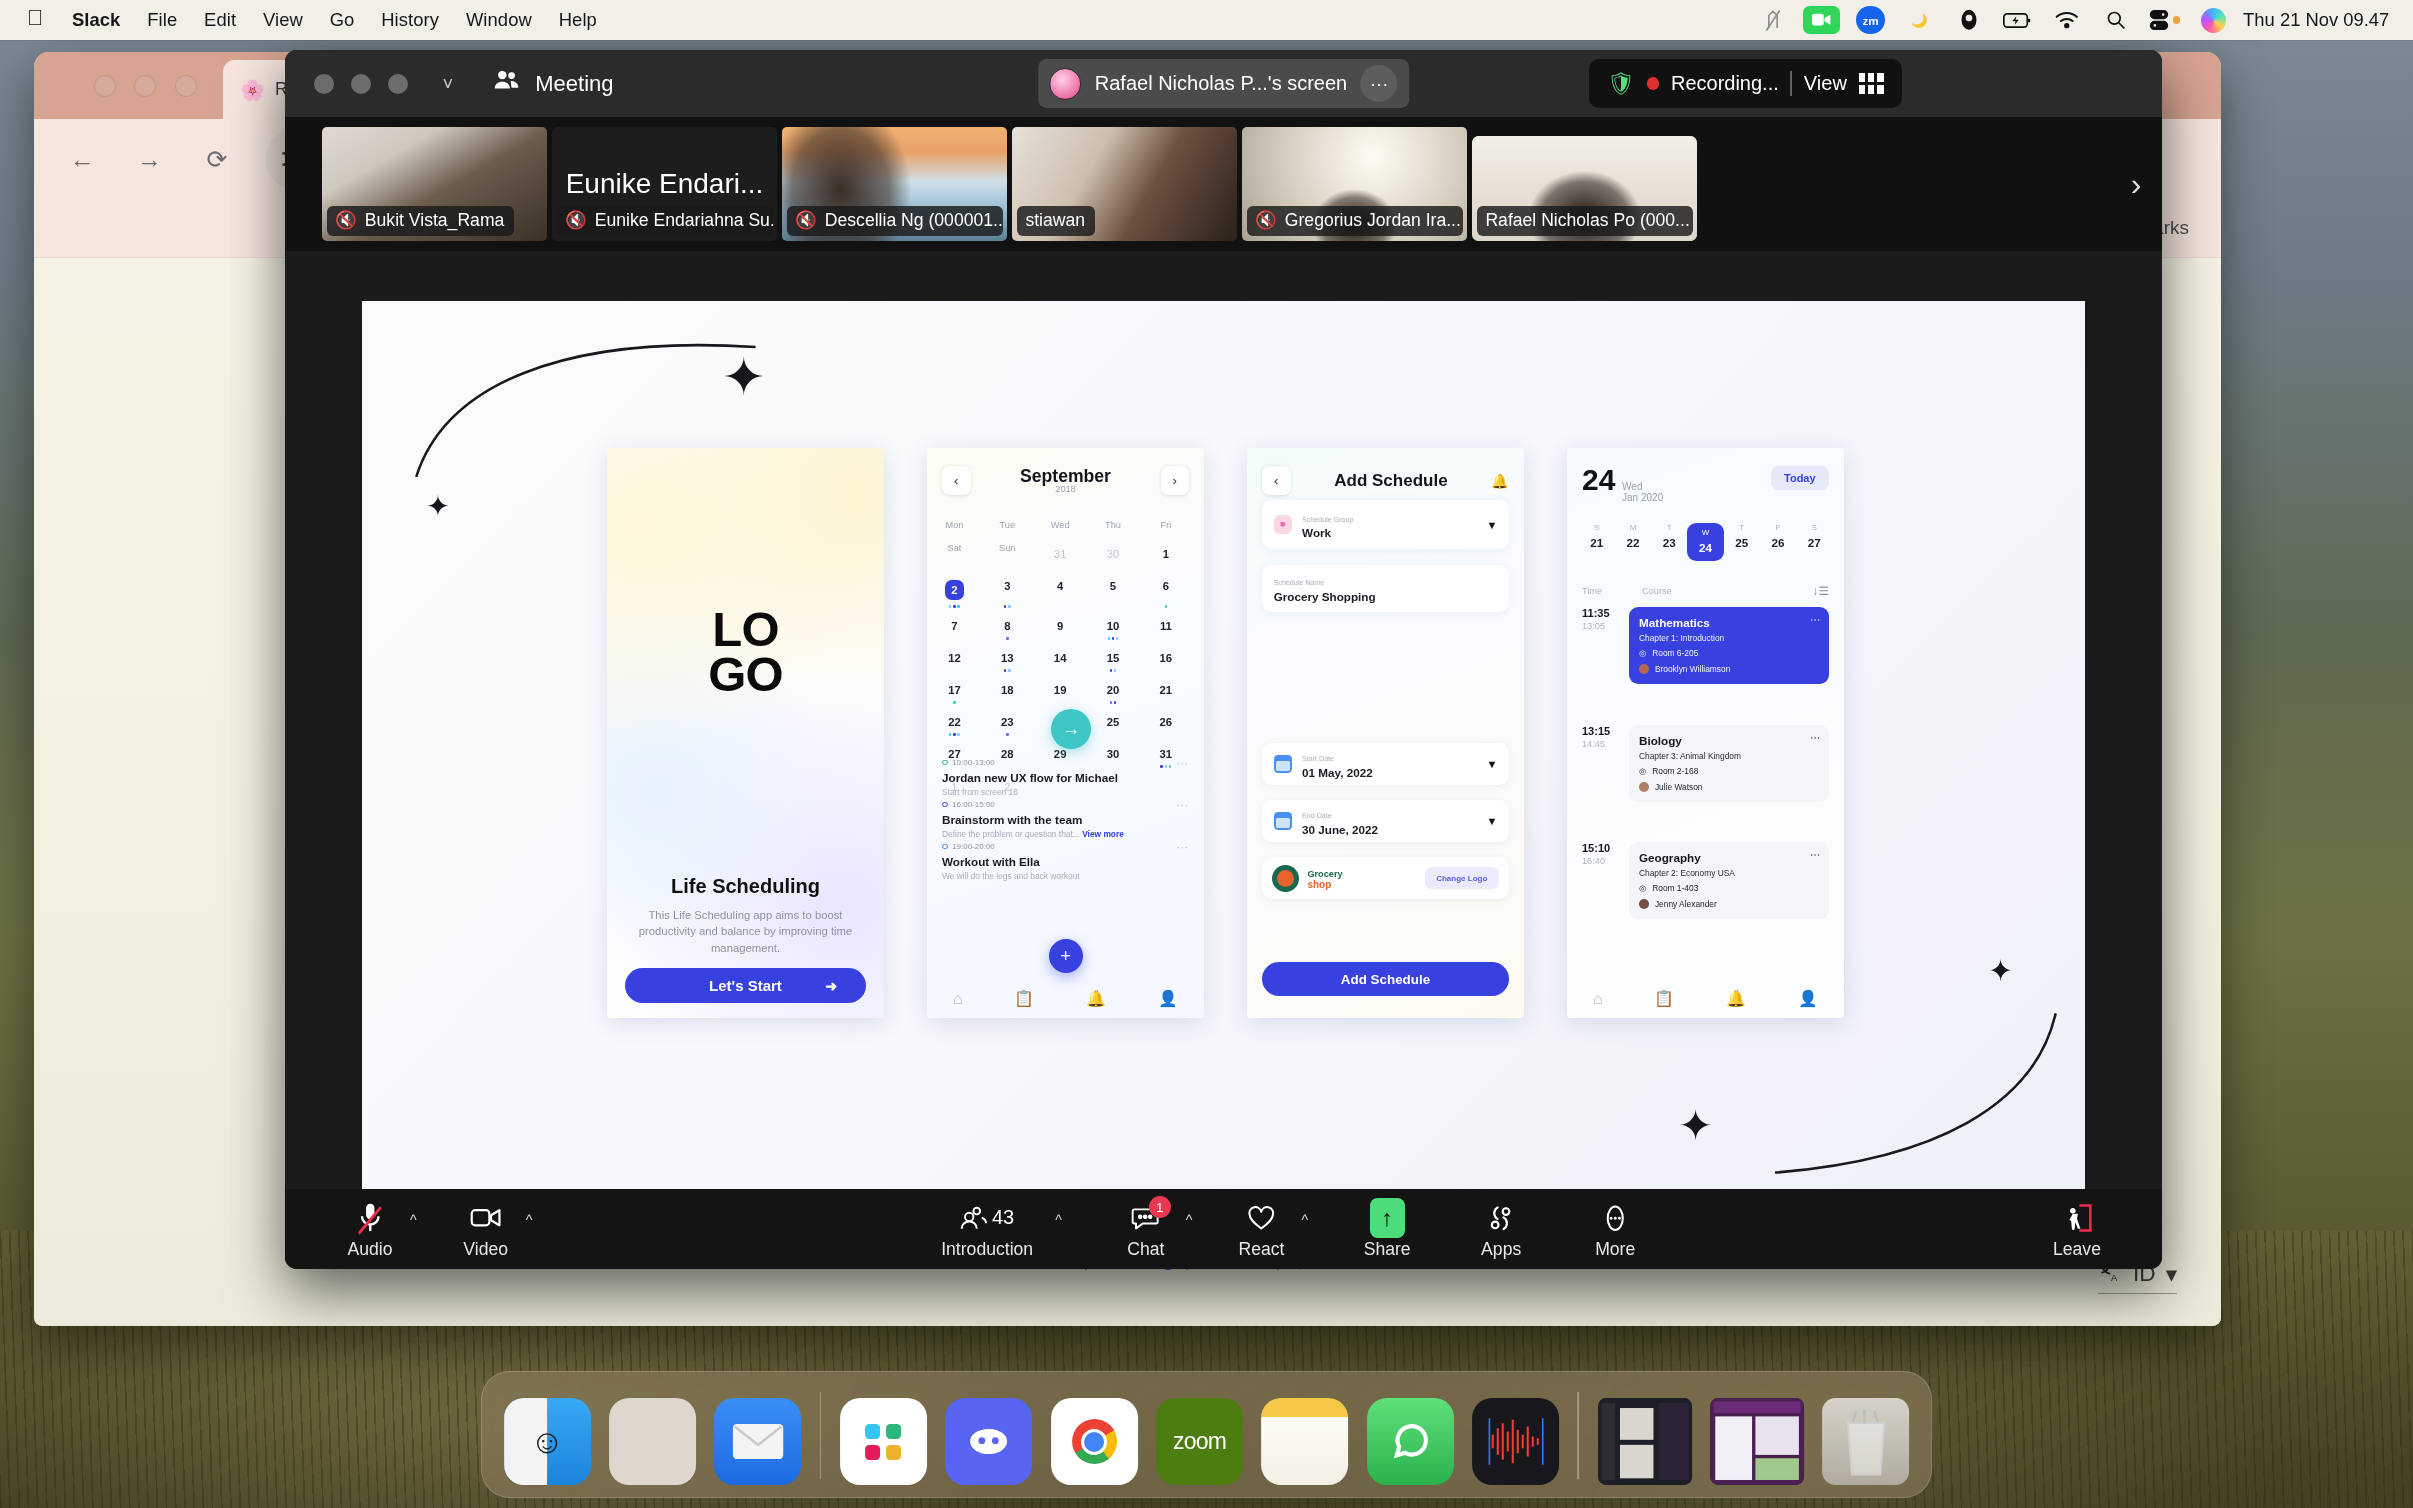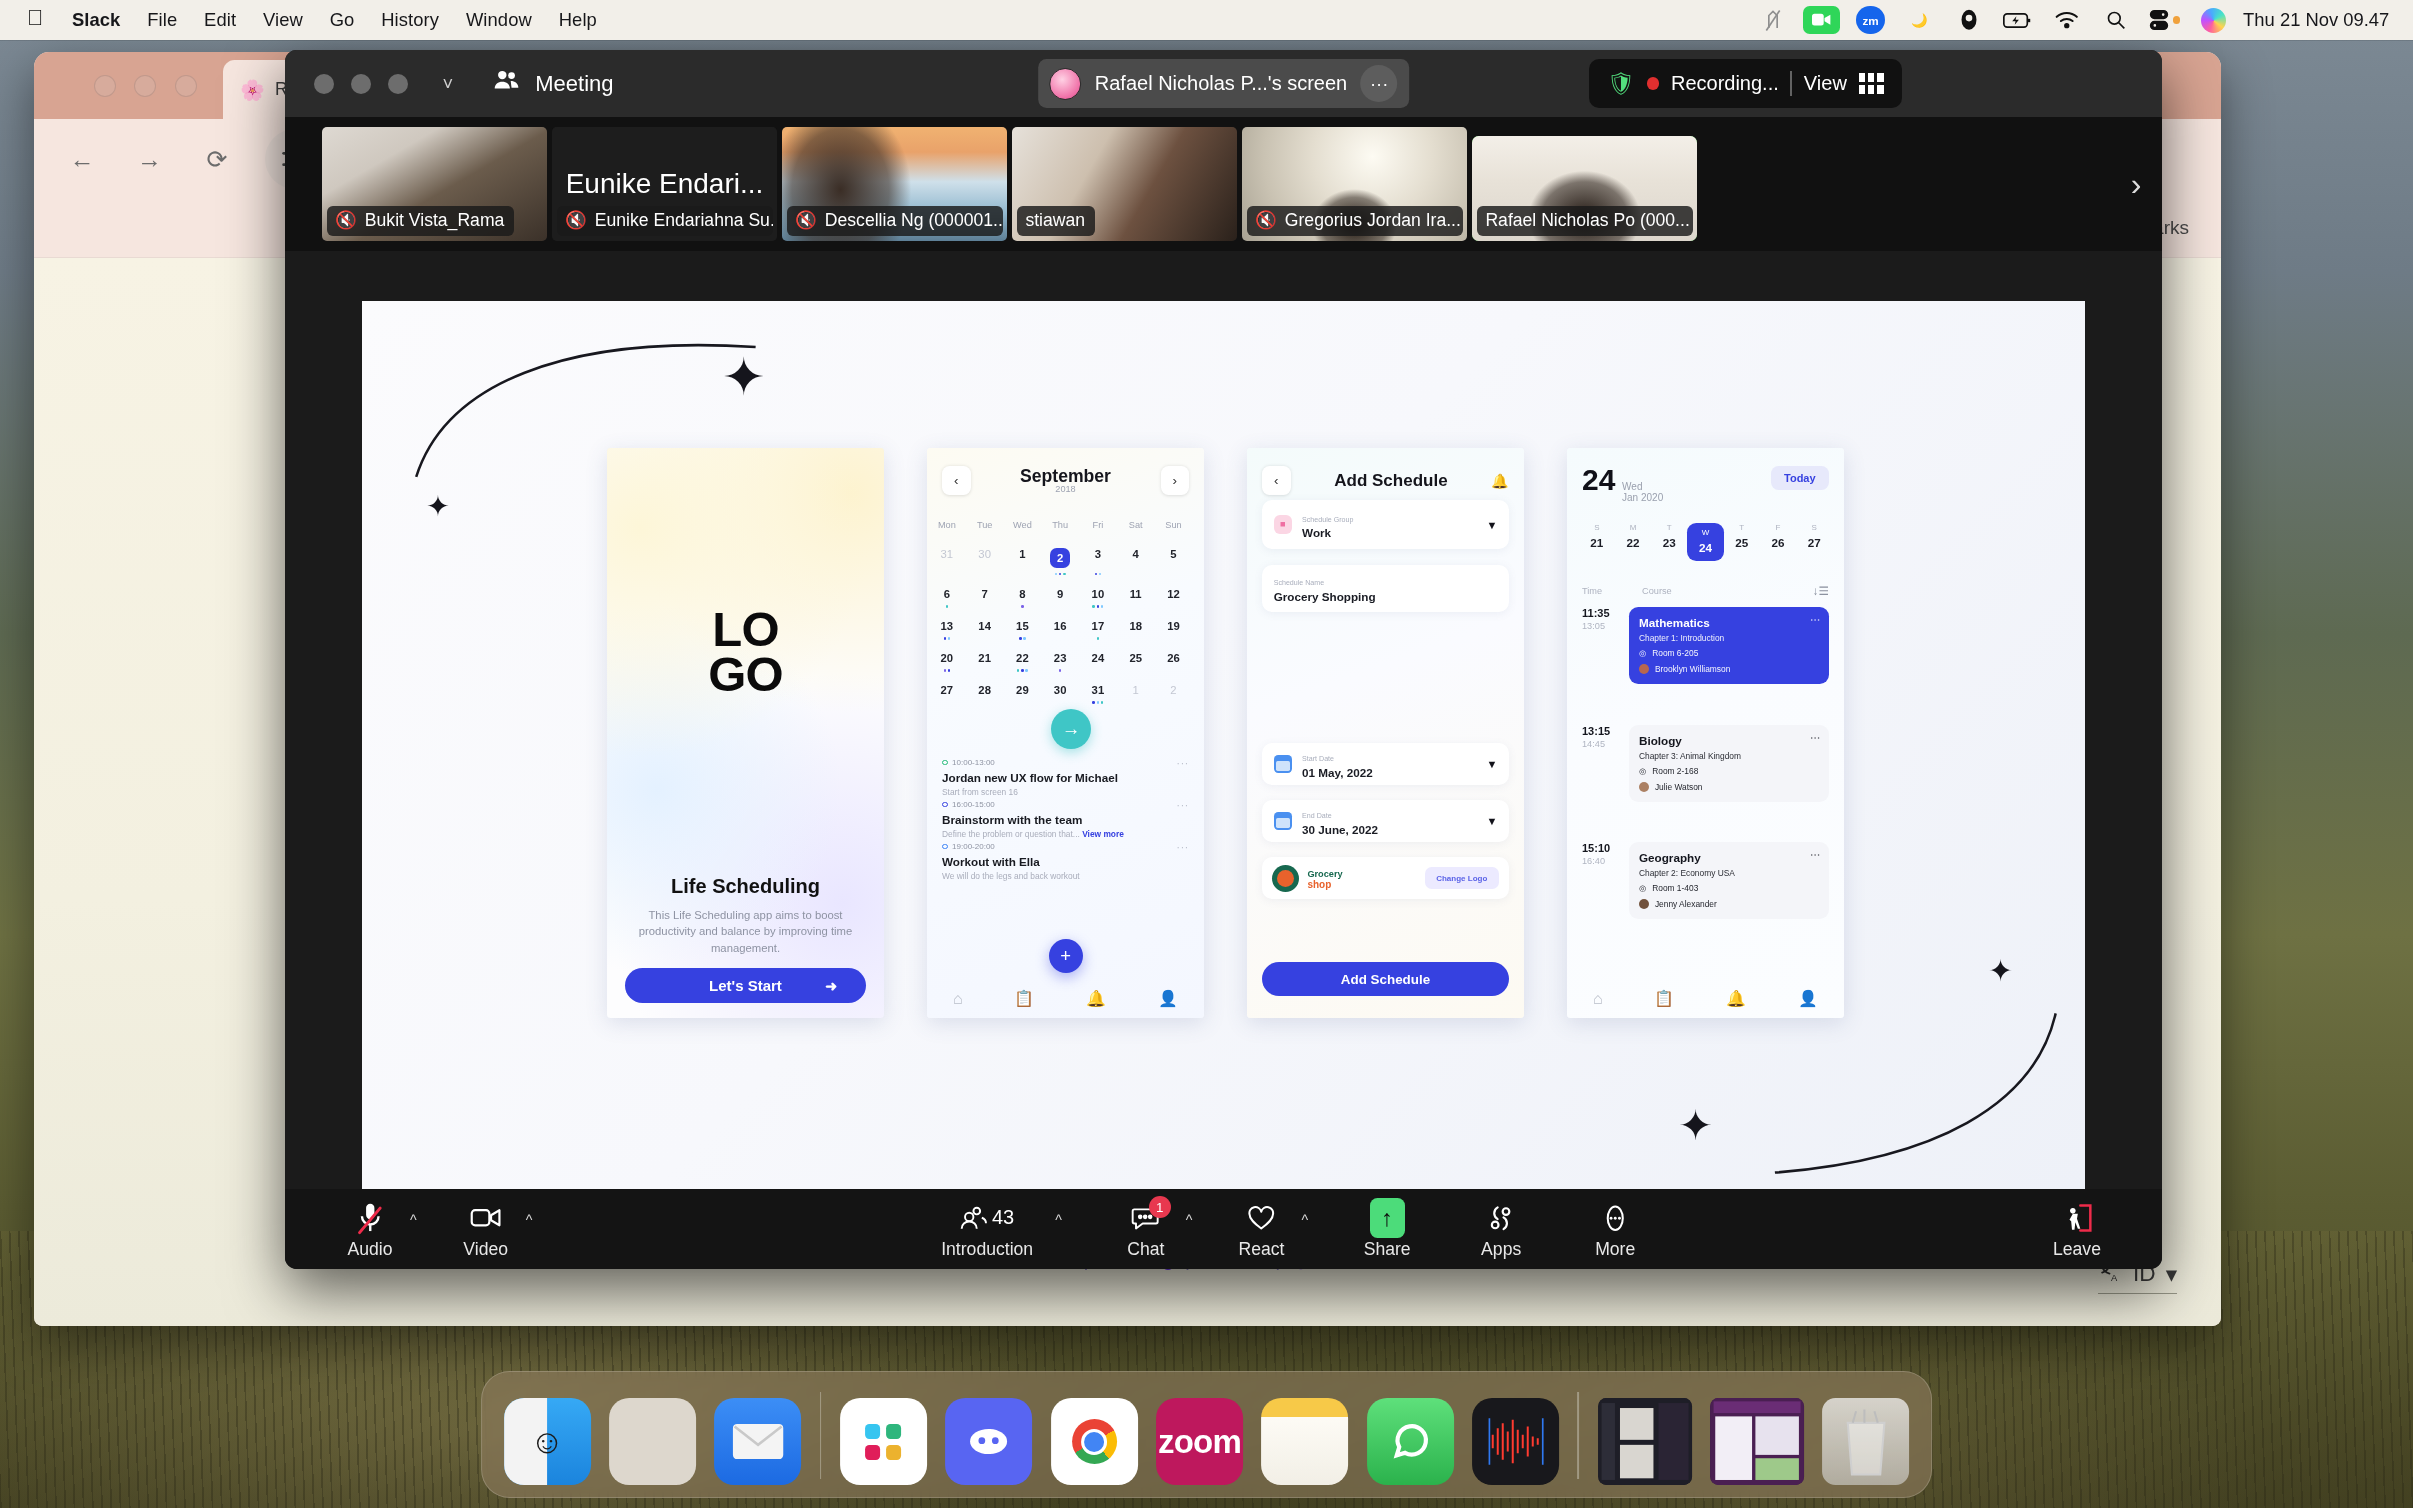--- a/index.html
+++ b/index.html
@@ -198,21 +198,21 @@
     border-radius:17.6px; display:flex; align-items:center; justify-content:center; color:#fff;
     font-size:15px; font-weight:bold; position:absolute;}
   .p1-btn .arr{ position:absolute; right:28.5px; font-size:14.2px;}
 
   
   .cal-head{ position:absolute; top:18.4px; left:15px; right:15px; display:flex; align-items:center; justify-content:space-between;}
   .cal-nav{ width:28.5px;height:28.5px;border-radius:7.5px;background:#fff;box-shadow:0 0.8px 3.4px rgba(0,0,0,.12);
     display:flex;align-items:center;justify-content:center;font-size:13.4px;color:#333;}
   .cal-month{ text-align:center; font-size:17.6px; font-weight:bold; color:#15151c; line-height:1.05;}
   .cal-year{ font-size:9.2px; color:#9ea3b2; font-weight:normal;}
-  .cal-grid{ position:absolute; top:72px; left:1px; right:11.7px; display:grid; grid-template-columns:repeat(7,1fr); row-gap:8.4px;}
+  .cal-grid{ position:absolute; top:72px; left:1px; right:11.7px; display:grid; grid-template-columns:repeat(5,1fr); row-gap:8.4px;}
   .cal-dow{ text-align:center; font-size:9.2px; color:#9ea3b2; padding-bottom:5px;}
   .cal-cell{ text-align:center; font-size:11.3px; font-weight:bold; color:#22242c; position:relative; padding:4.2px 0 7.5px;}
   .cal-cell.mut{ color:#c3c7d2; font-weight:normal;}
   .cal-cell.on{ }
   .cal-cell.on span{ background:#3641e0; color:#fff; border-radius:6.7px; padding:4.2px 6.7px; display:inline-block;}
   .dots{ position:absolute; left:0; right:0; bottom:0; display:flex; justify-content:center; gap:1.7px;}
   .dots i{ width:2.5px;height:2.5px;border-radius:50%;display:block;}
   .fab-teal{ position:absolute; left:124px; top:261px; width:40px;height:40px;border-radius:50%;
     background:#3fc6c6; display:flex;align-items:center;justify-content:center; color:#fff; font-size:18.4px;
     box-shadow:0 3.4px 11.7px rgba(63,198,198,.45);}
@@ -309,21 +309,21 @@
   .dock-sep{ width:1.7px; height:87px; background:rgba(255,255,255,.32); align-self:center;}
   .ic-finder{ background:linear-gradient(180deg,#36a9f5,#1b84dd); }
   .ic-finder:before{ content:""; position:absolute; left:0; top:0; bottom:0; width:50%; background:#f3f3f3;}
   .ic-finder .face{ position:relative; z-index:2; color:#1b1b1b; font-size:34px;}
   .ic-launch{ background:#ddd7cd; display:grid; grid-template-columns:repeat(3,18.4px); grid-template-rows:repeat(3,18.4px); gap:5px; padding:10px; align-content:center; justify-content:center;}
   .ic-launch i{ border-radius:5px; display:block;}
   .ic-mail{ background:linear-gradient(180deg,#3c8ef6,#1c6ae2); }
   .ic-slack{ background:#fff; }
   .ic-discord{ background:#5865f2; }
   .ic-chrome{ background:#fff; }
-  .ic-zoom{ background:#be185d; font-size:33px; font-weight:bold; letter-spacing:-0.8px;}
+  .ic-zoom{ background:#4d7c0f; font-size:23px; font-weight:normal; letter-spacing:-0.8px;}
   .ic-notes{ background:linear-gradient(180deg,#f7c948 0%,#f7c948 22%,#fdfbf5 22%,#f2efe6 100%);}
   .ic-wa{ background:linear-gradient(180deg,#5ee07b,#2bb24c);}
   .ic-voice{ background:#18181c;}
   .ic-win{ border-radius:8.4px; width:94px; height:87px; background:#20202a;}
   .ic-win2{ border-radius:8.4px; width:94px; height:87px; background:#3d1f4a;}
   .ic-trash{ background:linear-gradient(180deg,rgba(245,245,245,.75),rgba(215,215,215,.6)); border-radius:13.4px;}
   .chrome-dot{ width:45px;height:45px;border-radius:50%; position:relative;
     background:conic-gradient(from -60deg,#ea4335 0 120deg,#fbbc05 120deg 200deg,#34a853 200deg 300deg,#ea4335 300deg 360deg);
     display:flex;align-items:center;justify-content:center;}
   .chrome-dot:after{ content:""; width:20px;height:20px;border-radius:50%;background:#4285f4;border:3.4px solid #fff;}

